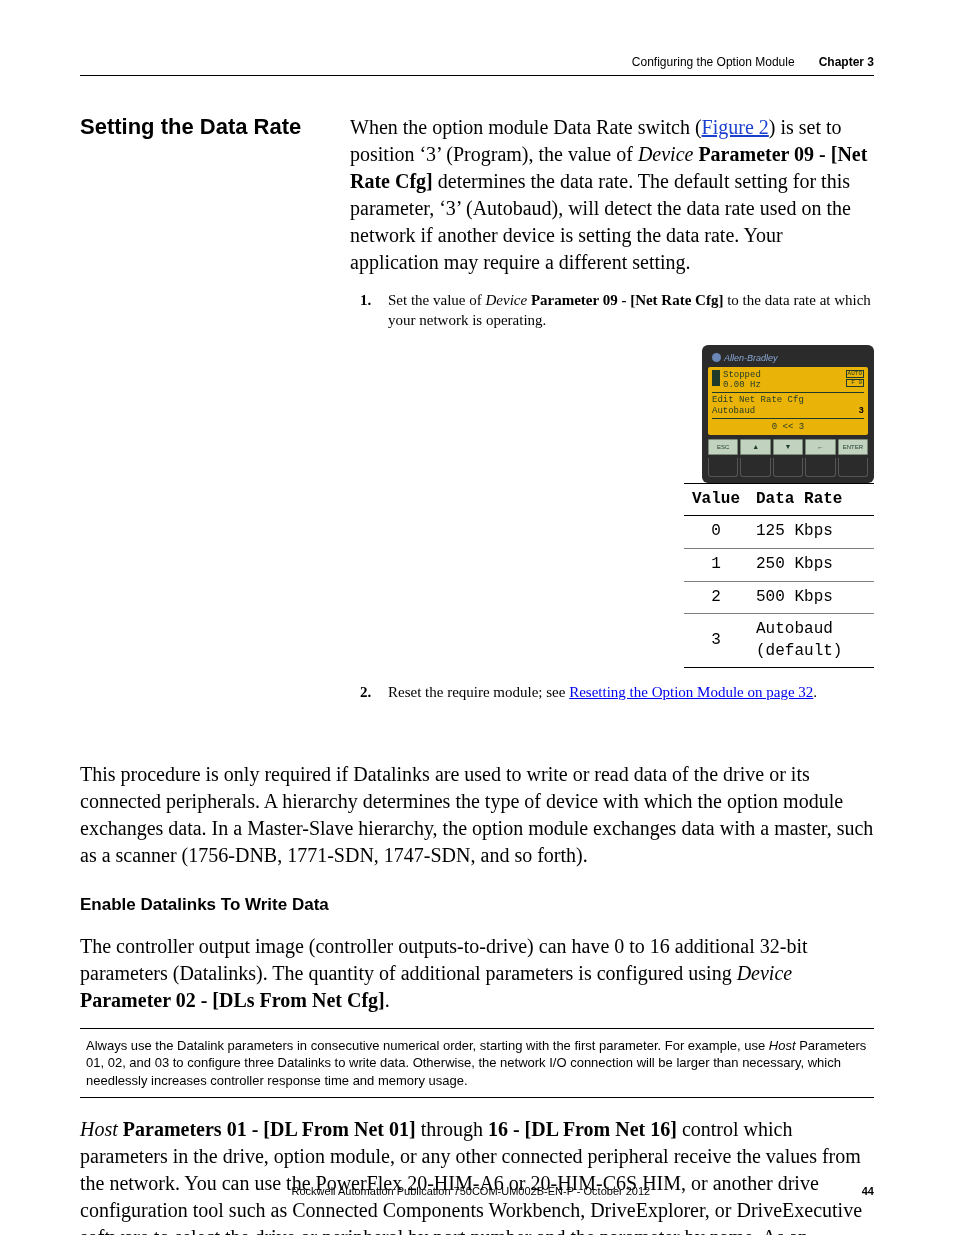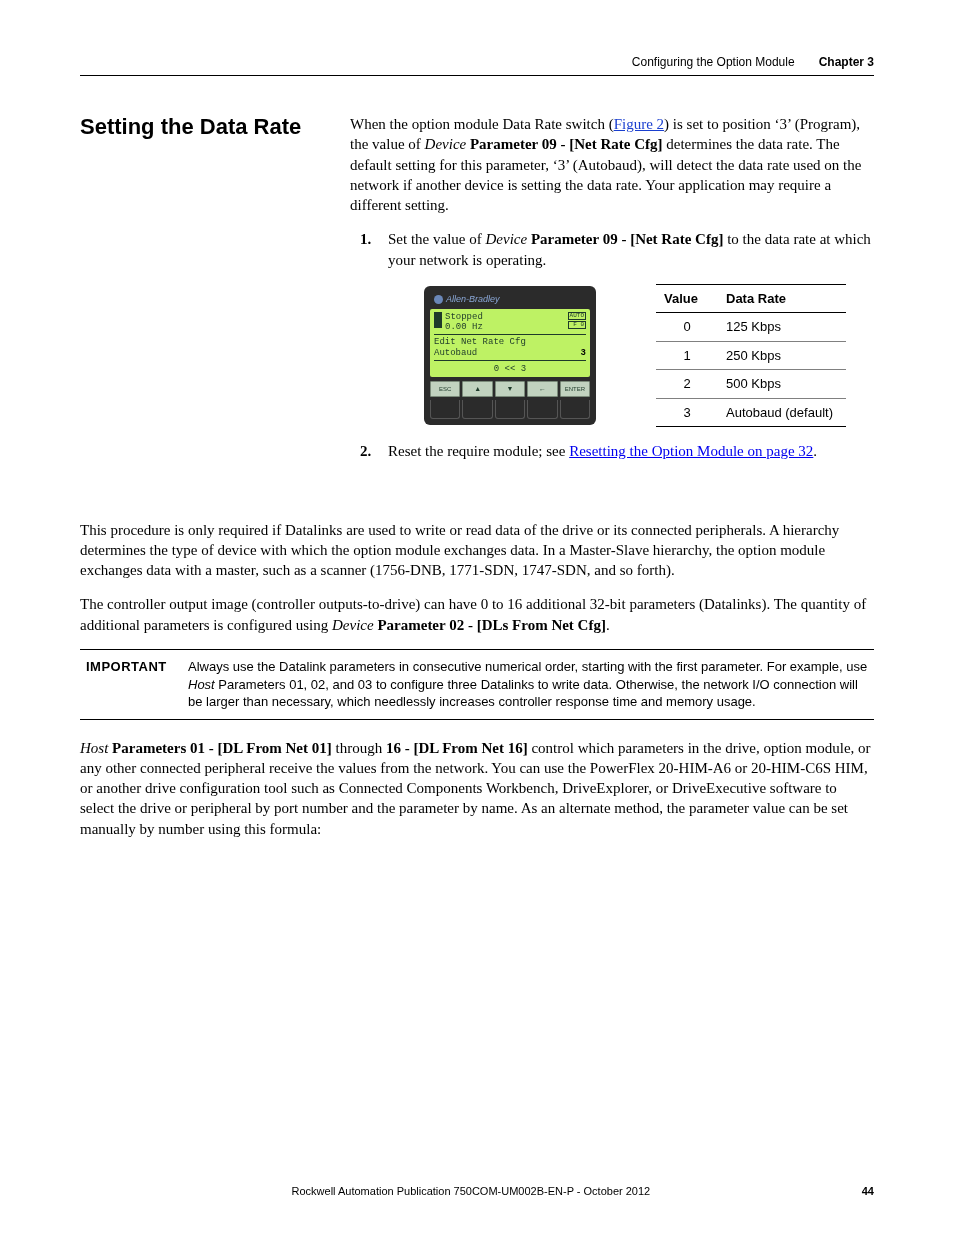--- a/index.html
+++ b/index.html
@@ -39,21 +39,21 @@
     flex: 1;
   }
   .section-title {
     font-family: "Myriad Pro", "Segoe UI", Arial, sans-serif;
     font-weight: 700;
     font-size: 22px;
     line-height: 1.2;
     margin: 0;
   }
   .body-text {
-    font-size: 15px;
+    font-size: 20px;
     line-height: 1.35;
     margin: 0 0 14px 0;
   }
   .body-text .link {
     color: #1a3fcf;
     text-decoration: underline;
   }
   .italic { font-style: italic; }
   .bold { font-weight: 700; }
   ol.steps {
@@ -69,23 +69,23 @@
     padding-left: 14px;
   }
   ol.steps > li::before {
     content: attr(data-num) ".";
     position: absolute;
     left: -14px;
     font-weight: 700;
   }
   .figure-row {
     display: flex;
-    gap: 60px;
     margin: 14px 0 14px 36px;
-    align-items: center;
+    align-items: flex-end;
+    flex-direction: column;
   }
   
   .him {
     width: 160px;
     background: #2b2b2b;
     border-radius: 6px;
     padding: 6px;
     font-family: Arial, sans-serif;
   }
   .him-brand {
@@ -96,21 +96,21 @@
     display: flex;
     align-items: center;
     gap: 3px;
   }
   .him-brand-logo {
     width: 9px; height: 9px; border-radius: 50%;
     background: #6a87b8;
     display: inline-block;
   }
   .him-lcd {
-    background: #bef264;
+    background: #eab308;
     border-radius: 2px;
     padding: 3px 4px;
     font-family: "Courier New", monospace;
     font-size: 9px;
     line-height: 1.15;
     color: #1e3a2a;
   }
   .him-lcd .row1 {
     display: flex;
     justify-content: space-between;
@@ -164,22 +164,22 @@
     flex: 1;
     height: 18px;
     border: 1px solid #555;
     border-top: none;
     border-bottom-left-radius: 3px;
     border-bottom-right-radius: 3px;
   }
   
   table.data-rate {
     border-collapse: collapse;
-    font-family: Liberation Sans, sans-serif;
-    font-size: 13px;
+    font-family: Liberation Mono, monospace;
+    font-size: 16px;
     width: 190px;
   }
   table.data-rate th {
     text-align: left;
     font-weight: 700;
     padding: 5px 8px;
     border-top: 1.5px solid #000;
     border-bottom: 1.5px solid #000;
   }
   table.data-rate td {
@@ -338,27 +338,27 @@
       </ol>
     </div>
   </div>
 
   <div class="separator-gap"></div>
 
   <div class="columns">
     <div class="rightcol">
       <p class="body-text">This procedure is only required if Datalinks are used to write or read data of the drive or its connected peripherals. A hierarchy determines the type of device with which the option module exchanges data. In a Master-Slave hierarchy, the option module exchanges data with a master, such as a scanner (1756-DNB, 1771-SDN, 1747-SDN, and so forth).</p>
 
+      <h3 class="subhead">Enable Datalinks To Write Data</h3>
 
       <p class="body-text">
         <span>The controller output image (controller outputs-to-drive) can have 0 to 16 additional 32-bit parameters (Datalinks). The quantity of additional parameters is configured using </span><span class="italic">Device</span><span class="bold"> Parameter 02 - [DLs From Net Cfg]</span><span>.</span>
       </p>
 
       <div class="important-box">
-        <div class="ib-label">IMPORTANT</div>
         <div class="ib-body">
           <span>Always use the Datalink parameters in consecutive numerical order, starting with the first parameter. For example, use </span><span class="italic">Host</span><span> Parameters 01, 02, and 03 to configure three Datalinks to write data. Otherwise, the network I/O connection will be larger than necessary, which needlessly increases controller response time and memory usage.</span>
         </div>
       </div>
 
       <p class="body-text">
         <span class="italic">Host</span><span class="bold"> Parameters 01 - [DL From Net 01]</span><span> through </span><span class="bold">16 - [DL From Net 16]</span><span> control which parameters in the drive, option module, or any other connected peripheral receive the values from the network. You can use the PowerFlex 20-HIM-A6 or 20-HIM-C6S HIM, or another drive configuration tool such as Connected Components Workbench, DriveExplorer, or DriveExecutive software to select the drive or peripheral by port number and the parameter by name. As an alternate method, the parameter value can be set manually by number using this formula:</span>
       </p>
 
     </div>

